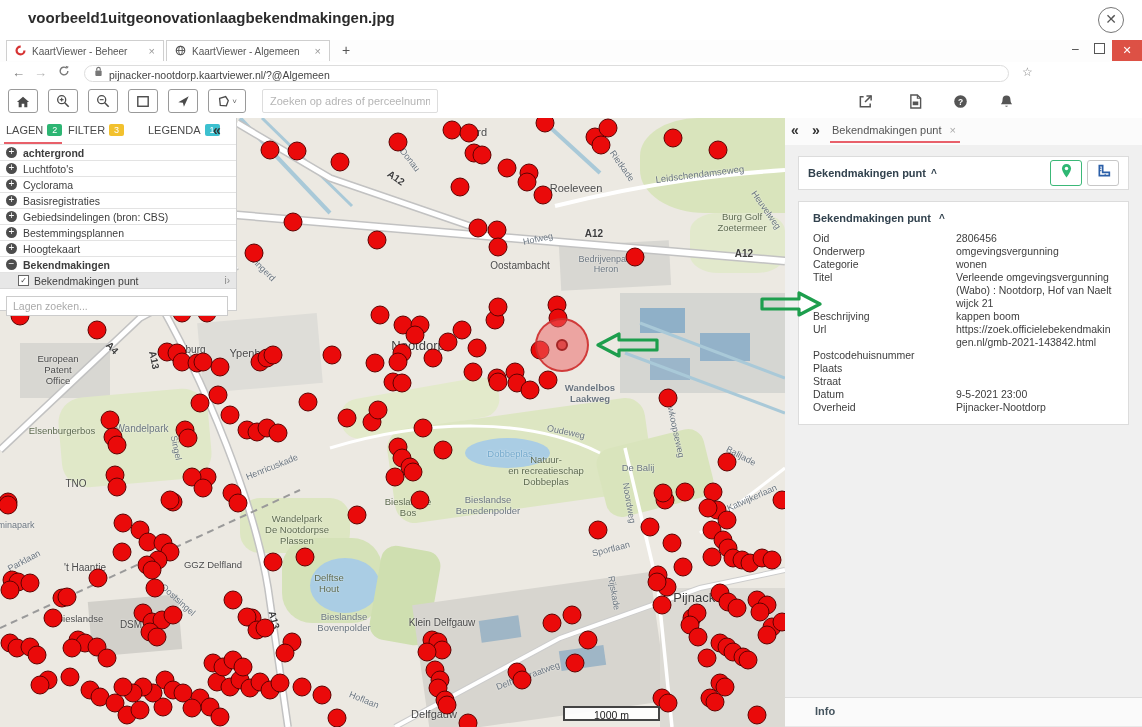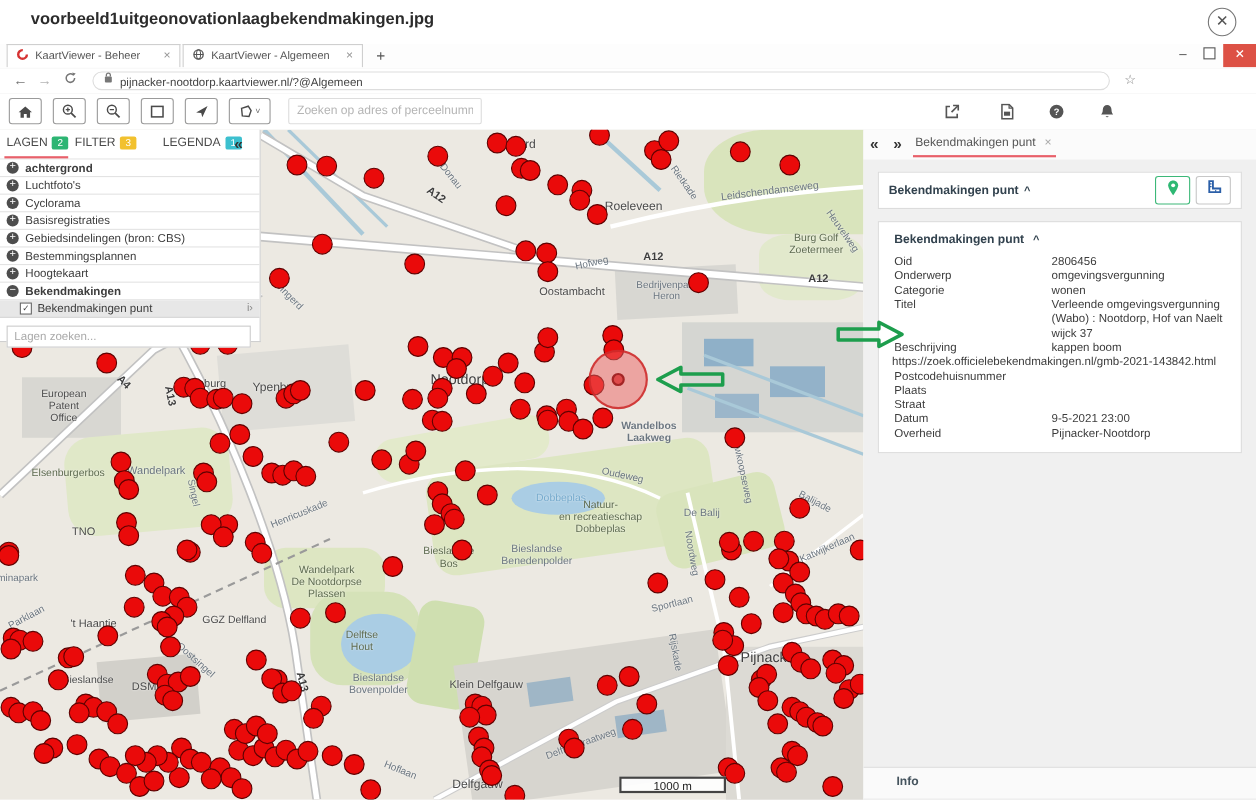--- a/index.html
+++ b/index.html
@@ -722,27 +722,28 @@
         <div class="field-row">
           <div class="field-label">Onderwerp</div>
           <div class="field-value">omgevingsvergunning</div>
         </div>
         <div class="field-row">
           <div class="field-label">Categorie</div>
           <div class="field-value">wonen</div>
         </div>
         <div class="field-row">
           <div class="field-label">Titel</div>
-          <div class="field-value">Verleende omgevingsvergunning (Wabo) : Nootdorp, Hof van Naeltwijck 37</div>
+          <div class="field-value">Verleende omgevingsvergunning (Wabo) : Nootdorp, Hof van Naeltwijck 21</div>
         </div>
         <div class="field-row">
           <div class="field-label">Beschrijving</div>
           <div class="field-value">kappen boom</div>
         </div>
         <div class="field-row">
+          <div class="field-label">Url</div>
           <div class="field-value">https://zoek.officielebekendmakingen.nl/gmb-2021-143842.html</div>
         </div>
         <div class="field-row">
           <div class="field-label">Postcodehuisnummer</div>
           <div class="field-value"></div>
         </div>
         <div class="field-row">
           <div class="field-label">Plaats</div>
           <div class="field-value"></div>
         </div>

